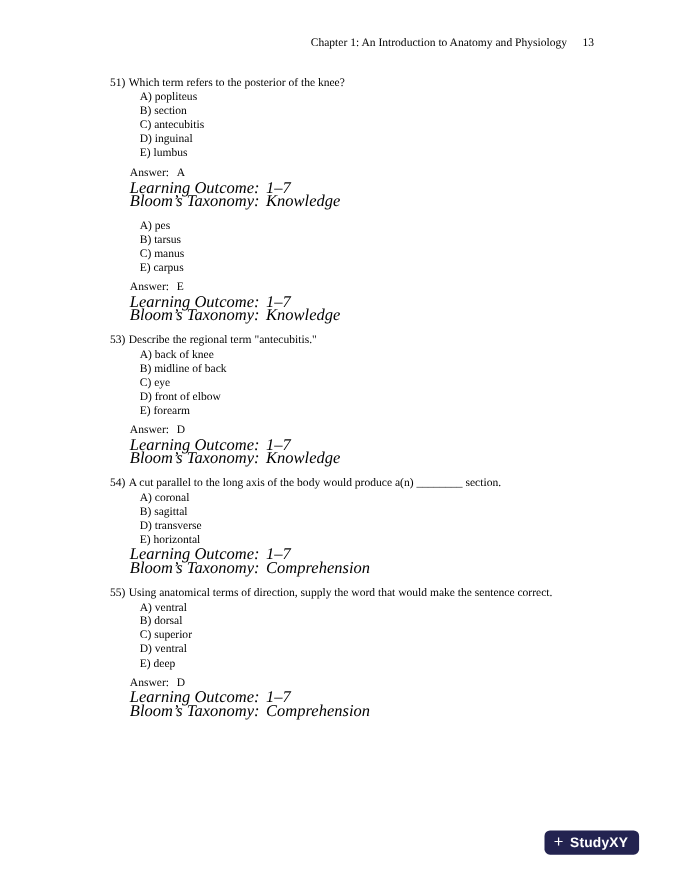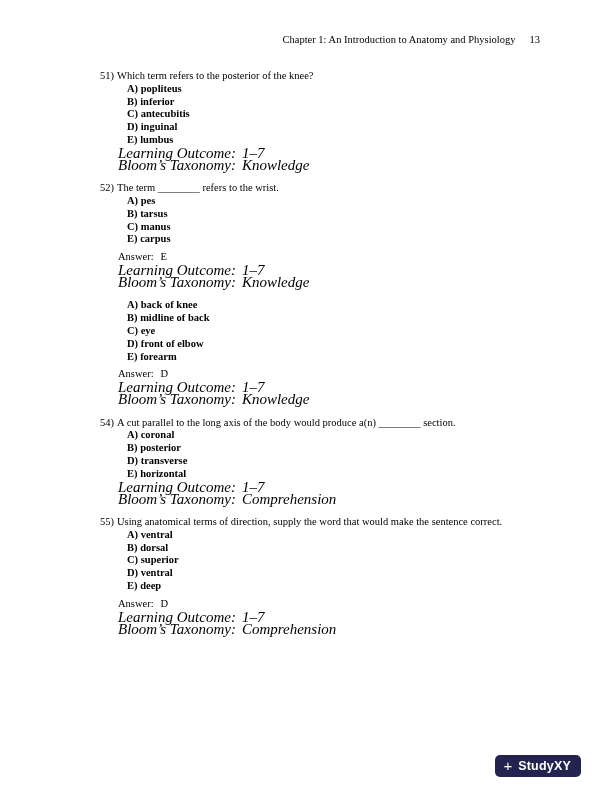--- a/index.html
+++ b/index.html
@@ -38,21 +38,21 @@
   }
 
   .question { margin-bottom: 11px; }
 
   .q-line { white-space: nowrap; }
   .q-num { display: inline-block; min-width: 14px; }
   .q-text { margin-left: 3px; }
   .q-line2 { margin-left: 17px; }
 
   .options { margin-top: 0; }
-  .option { margin-left: 27px; font-weight: bold; }
+  .option { margin-left: 27px; }
 
   .answer { margin-left: 18px; margin-top: 5px; }
   .answer .val { margin-left: 7px; }
 
   .meta {
     margin-left: 18px;
     font-style: italic;
     font-size: 15px;
     line-height: 12.2px;
   }
@@ -95,56 +95,59 @@
   </div>
 
   <div class="content">
   <div class="question">
     <div class="q-line">
       <span class="q-num">51)</span><span class="q-text">Which term refers to the posterior of the knee?</span>
     </div>
 
     <div class="options">
           <div class="option">A) popliteus</div>
-          <div class="option">B) inferior</div>
+          <div class="option">B) section</div>
           <div class="option">C) antecubitis</div>
           <div class="option">D) inguinal</div>
           <div class="option">E) lumbus</div>
         </div>
+    <div class="answer">
+      <span>Answer:</span><span class="val">A</span>
+    </div>
     <div class="meta">
       <span>Learning Outcome:</span><span class="val">1–7</span>
     </div>
     <div class="meta">
       <span>Bloom’s Taxonomy:</span><span class="val">Knowledge</span>
     </div>
   </div>
 
   <div class="question">
-    <div class="q-line">
-      <span class="q-num">52)</span><span class="q-text">The term ________ refers to the wrist.</span>
-    </div>
 
     <div class="options">
           <div class="option">A) pes</div>
           <div class="option">B) tarsus</div>
           <div class="option">C) manus</div>
           <div class="option">E) carpus</div>
         </div>
     <div class="answer">
       <span>Answer:</span><span class="val">E</span>
     </div>
     <div class="meta">
       <span>Learning Outcome:</span><span class="val">1–7</span>
     </div>
     <div class="meta">
       <span>Bloom’s Taxonomy:</span><span class="val">Knowledge</span>
     </div>
   </div>
 
   <div class="question">
+    <div class="q-line">
+      <span class="q-num">53)</span><span class="q-text">Describe the regional term "antecubitis."</span>
+    </div>
 
     <div class="options">
           <div class="option">A) back of knee</div>
           <div class="option">B) midline of back</div>
           <div class="option">C) eye</div>
           <div class="option">D) front of elbow</div>
           <div class="option">E) forearm</div>
         </div>
     <div class="answer">
       <span>Answer:</span><span class="val">D</span>
@@ -157,21 +160,21 @@
     </div>
   </div>
 
   <div class="question">
     <div class="q-line">
       <span class="q-num">54)</span><span class="q-text">A cut parallel to the long axis of the body would produce a(n) ________ section.</span>
     </div>
 
     <div class="options">
           <div class="option">A) coronal</div>
-          <div class="option">B) posterior</div>
+          <div class="option">B) sagittal</div>
           <div class="option">D) transverse</div>
           <div class="option">E) horizontal</div>
         </div>
     <div class="meta">
       <span>Learning Outcome:</span><span class="val">1–7</span>
     </div>
     <div class="meta">
       <span>Bloom’s Taxonomy:</span><span class="val">Comprehension</span>
     </div>
   </div>

